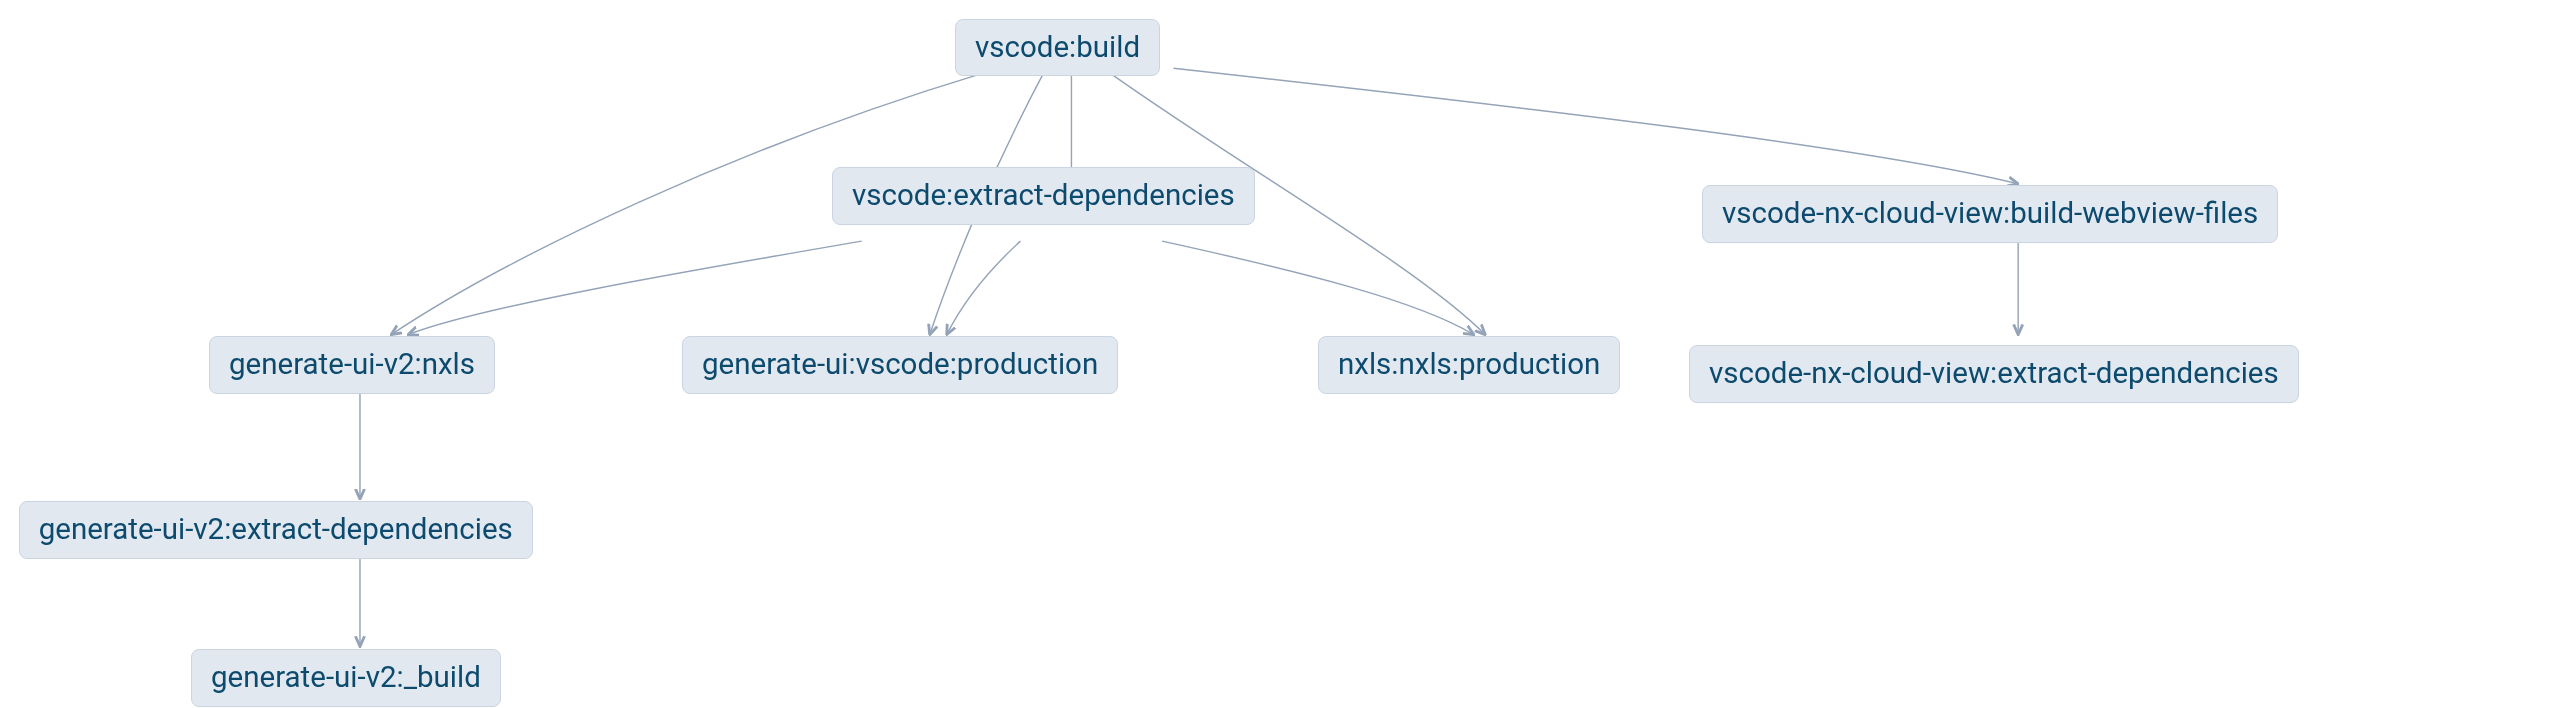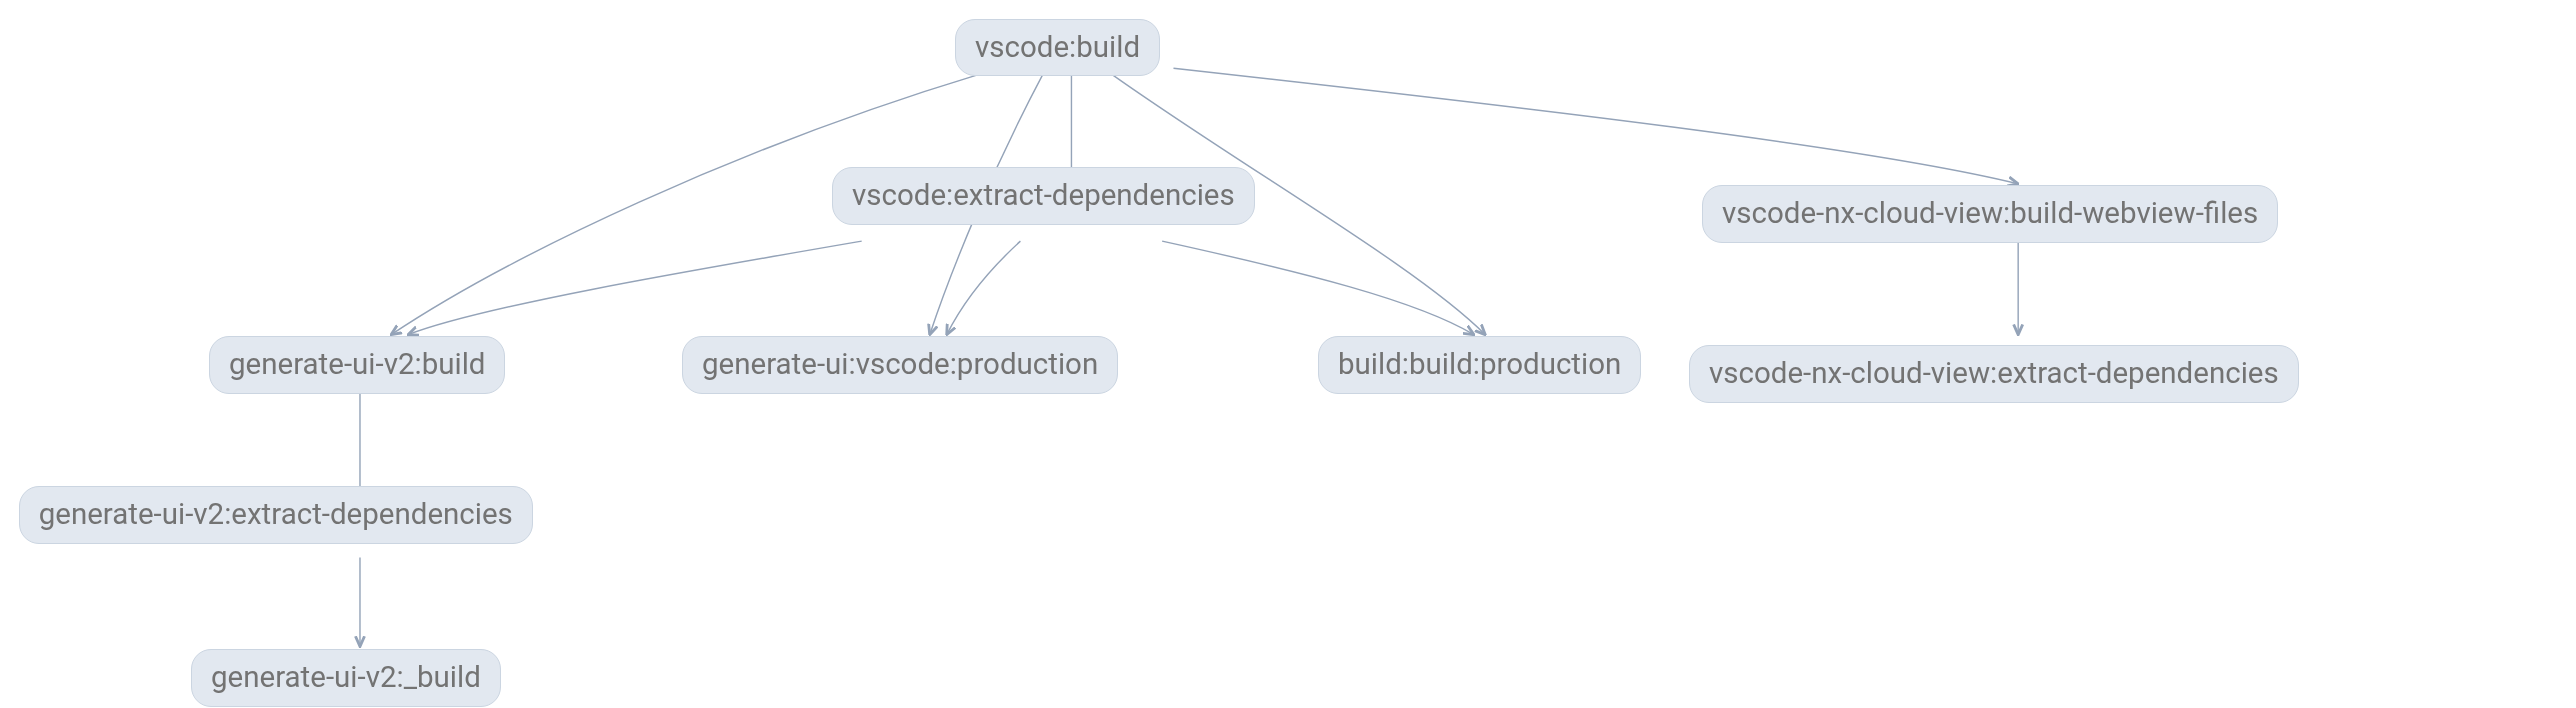--- a/index.html
+++ b/index.html
@@ -10,25 +10,25 @@
     background: #ffffff;
     font-family: -apple-system, BlinkMacSystemFont, "Segoe UI", Roboto, Helvetica, Arial, sans-serif;
     color: #334155;
     position: relative;
     overflow: hidden;
   }
   .node {
     position: absolute;
     background: #e2e8f0;
     border: 1.1px solid #cbd5e1;
-    border-radius: 20px;
+    border-radius: 8px;
     padding: 10.2px 19px;
     font-size: 29.5px;
     line-height: 1.2;
-    color: #737373;
+    color: #0c4a6e;
     white-space: nowrap;
     box-sizing: border-box;
   }
   svg.edges {
     position: absolute;
     left: 0; top: 0;
     width: 2576px;
     height: 709px;
     pointer-events: none;
   }
@@ -77,35 +77,35 @@
 
 <div class="node" style="left:832px; top:167px;">
   <span>vscode:extract-dependencies</span>
 </div>
 
 <div class="node" style="left:1702px; top:185px;">
   <span>vscode-nx-cloud-view:build-webview-files</span>
 </div>
 
 <div class="node" style="left:209px; top:336px;">
-  <span>generate-ui-v2:build</span>
+  <span>generate-ui-v2:nxls</span>
 </div>
 
 <div class="node" style="left:682px; top:336px;">
   <span>generate-ui:vscode:production</span>
 </div>
 
 <div class="node" style="left:1318px; top:336px;">
-  <span>build:build:production</span>
+  <span>nxls:nxls:production</span>
 </div>
 
 <div class="node" style="left:1689px; top:345px;">
   <span>vscode-nx-cloud-view:extract-dependencies</span>
 </div>
 
-<div class="node" style="left:18.7px; top:486px;">
+<div class="node" style="left:18.7px; top:501px;">
   <span>generate-ui-v2:extract-dependencies</span>
 </div>
 
 <div class="node" style="left:191px; top:649px;">
   <span>generate-ui-v2:_build</span>
 </div>
 
 
 </body></html>

